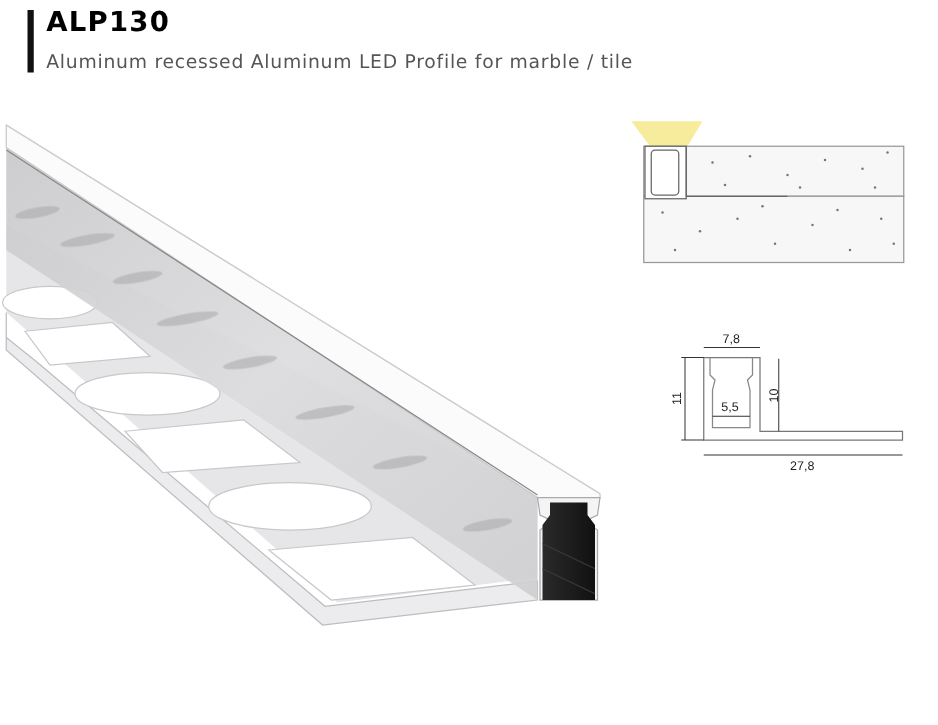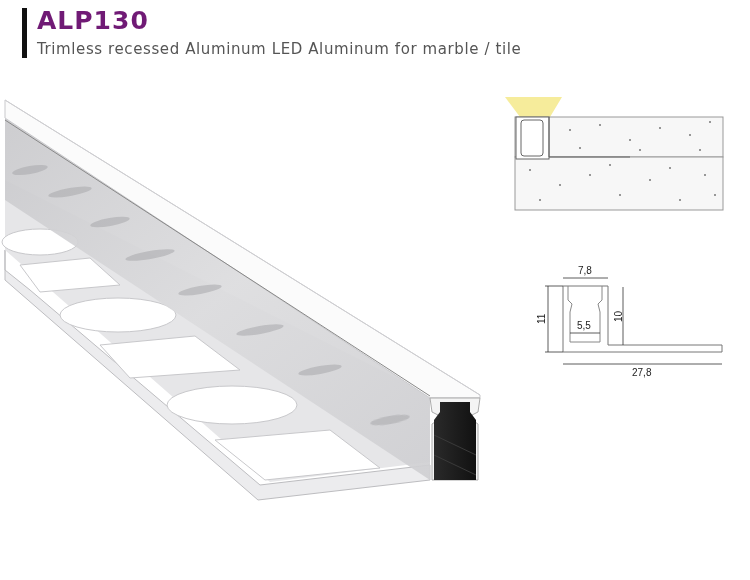--- a/index.html
+++ b/index.html
@@ -1,28 +1,28 @@
 <!DOCTYPE html>
 <html><head>
 <meta charset="utf-8">
 <style>
   html, body { margin:0; padding:0; background:#ffffff; }
   body { width:750px; height:580px; position:relative; overflow:hidden; font-family:"DejaVu Sans", sans-serif; }
   .hdr-bar { position:absolute; left:22px; top:8px; width:5px; height:50px; background:#111; }
-  .title { position:absolute; left:37px; top:6px; font-size:25px; font-weight:bold; color:#701a75; letter-spacing:1px; }
+  .title { position:absolute; left:37px; top:6px; font-size:22px; font-weight:bold; color:#000000; letter-spacing:1px; }
   .subtitle { position:absolute; left:37px; top:40px; font-size:15px; color:#555; letter-spacing:0.6px; }
   svg { position:absolute; left:0; top:0; }
   .dim { font-family:"Liberation Sans", sans-serif; font-size:10px; fill:#222; }
 </style>
 </head>
 <body>
 
 <div class="hdr-bar"></div>
 <div class="title">ALP130</div>
-<div class="subtitle">Trimless recessed Aluminum LED Aluminum for marble / tile</div>
+<div class="subtitle">Aluminum recessed Aluminum LED Profile for marble / tile</div>
 
 <svg width="750" height="580">
   <defs>
     <linearGradient id="wall" x1="0" y1="0" x2="1" y2="1">
       <stop offset="0" stop-color="#c9c9cc"></stop>
       <stop offset="0.5" stop-color="#dcdcde"></stop>
       <stop offset="1" stop-color="#cfcfd2"></stop>
     </linearGradient>
     <linearGradient id="cap" x1="0" y1="0" x2="1" y2="0">
       <stop offset="0" stop-color="#2a2a2a"></stop>

